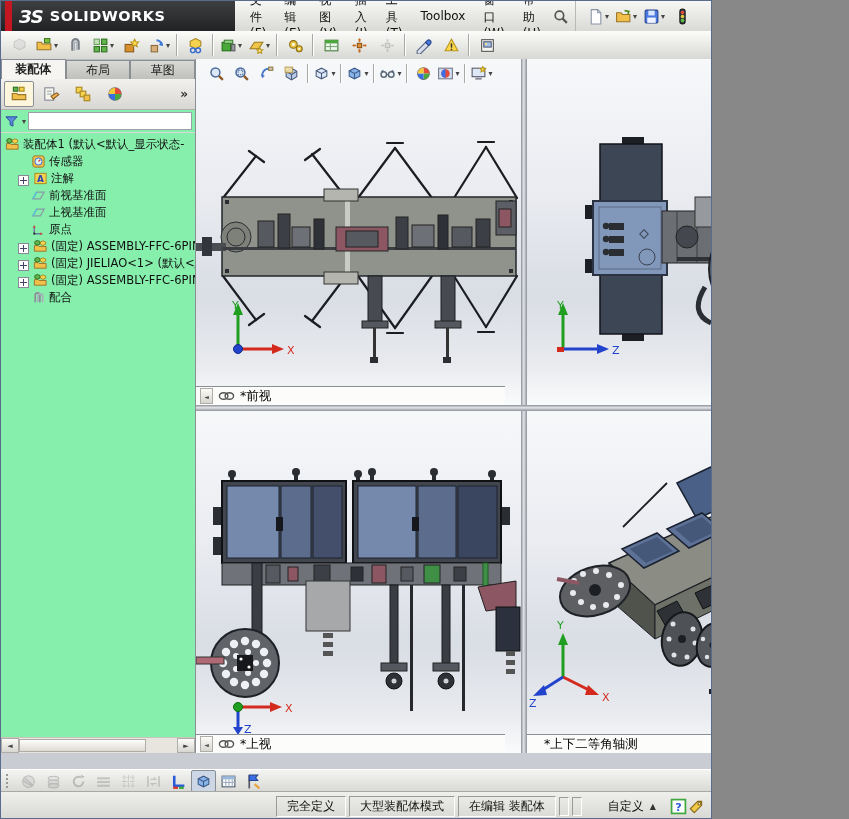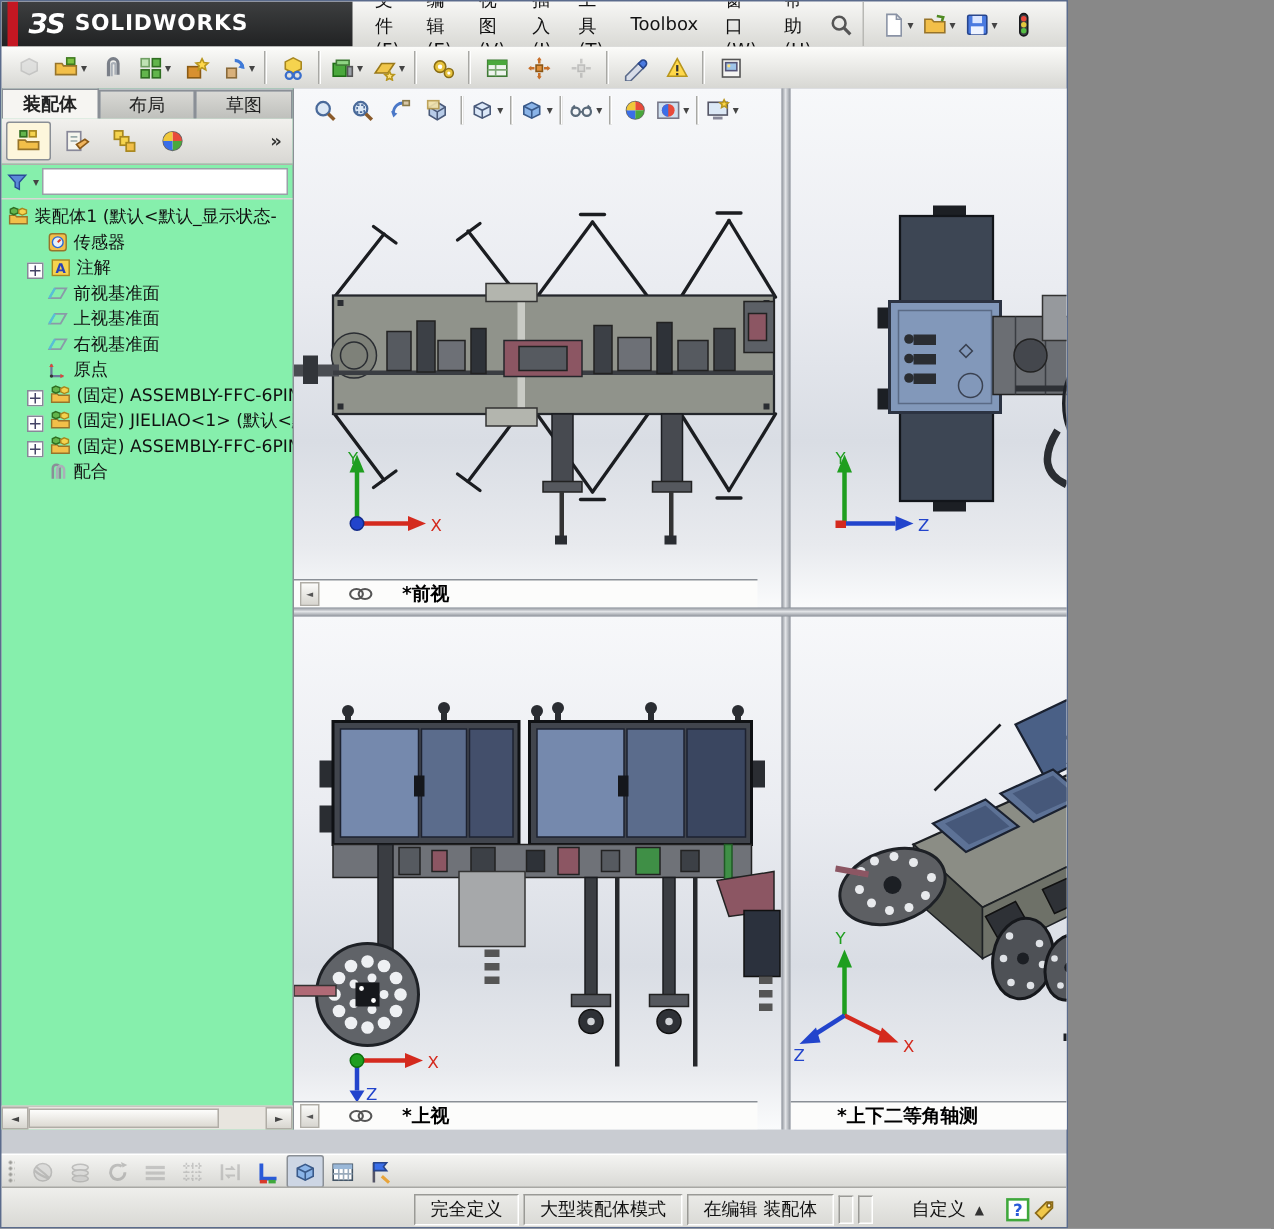--- a/index.html
+++ b/index.html
@@ -51,21 +51,21 @@
   .expander.plus:after{content:"";position:absolute;top:1px;bottom:1px;left:3.5px;width:1px;background:#446;}
   .spacer9{width:10px;flex:none;}
   .pscroll{position:absolute;left:0;right:0;bottom:0;height:15px;background:#e8e5df;display:flex;align-items:stretch;border-top:1px solid #c8c5bf;}
   .sbtn{width:16px;background:linear-gradient(#fbfbf9,#d8d6d0);border:1px solid #b0ada6;display:flex;align-items:center;justify-content:center;font-size:7px;color:#444;}
   .sthumb{width:125px;margin:1px 0;background:linear-gradient(#fdfdfc,#dddad3);border:1px solid #b0ada6;}
   
   .graphics{position:absolute;left:195px;top:58px;width:623px;height:694px;background:#cfd3da;}
   .vp{position:absolute;overflow:hidden;background:linear-gradient(180deg,#f7f8fa 0%,#eaecf1 38%,#d9dde4 68%,#e8eaee 88%,#fafbfc 100%);}
   .vp svg.model{position:absolute;left:0;top:0;}
   .vplabel{position:absolute;left:0;right:16px;bottom:0;height:18px;background:#fcfcfb;border-top:1px solid #8a8f96;
-           display:flex;align-items:center;gap:19px;padding-left:4px;font-weight:bold;font-size:12.5px;color:#000;}
+           display:flex;align-items:center;gap:5px;padding-left:4px;font-weight:normal;font-size:12.5px;color:#000;}
   .vscrollstub{width:11px;height:14px;border:1px solid #b0ada6;background:linear-gradient(#fbfbf9,#d8d6d0);display:flex;align-items:center;justify-content:center;font-size:6px;color:#555;flex:none;}
   .linkic{width:17px;height:10px;flex:none;}
   .vdiv{position:absolute;left:325px;top:0;bottom:0;width:6px;background:linear-gradient(90deg,#8d929a,#e2e4e7 45%,#8d929a);}
   .hdiv{position:absolute;top:346px;left:0;right:0;height:6px;background:linear-gradient(#8d929a,#e2e4e7 45%,#8d929a);}
   .headsup{position:absolute;left:8px;top:2px;display:flex;align-items:center;z-index:5;}
   .hu-btn{width:25px;height:25px;display:inline-flex;align-items:center;justify-content:center;}
   .hu-btn .ic{width:19px;height:19px;}
   .mdibar{position:absolute;left:781px;top:62px;display:flex;gap:2px;z-index:9;}
   .mdibtn{width:21px;height:17px;border:1px solid #9aa0a8;border-radius:2px;background:linear-gradient(#fdfdfc,#dddfe2);display:inline-flex;align-items:center;justify-content:center;}
   .mdibtn .ic{width:14px;height:13px;}
@@ -458,30 +458,20 @@
               <path d="M2 11.5l4-7h8l-4 7z" fill="none" stroke="#8a9aa8" stroke-width="1.3"></path>
               <path d="M6 4.5l-4 7" stroke="#55c0d8" stroke-width="1.6"></path>
             </svg>
           </span>
           <span>上视基准面</span>
         </div>
         <div class="tree-row" style="padding-left: 17px;">
           <span class="spacer9"></span>
           <span class="ic">
             <svg viewBox="0 0 16 16" width="100%" height="100%">
-              <path d="M2 11.5l4-7h8l-4 7z" fill="none" stroke="#8a9aa8" stroke-width="1.3"></path>
-              <path d="M6 4.5l-4 7" stroke="#55c0d8" stroke-width="1.6"></path>
-            </svg>
-          </span>
-          <span>右视基准面</span>
-        </div>
-        <div class="tree-row" style="padding-left: 17px;">
-          <span class="spacer9"></span>
-          <span class="ic">
-            <svg viewBox="0 0 16 16" width="100%" height="100%">
               <path d="M3.5 12.5V4M3.5 12.5H12" stroke="#6a7a9a" stroke-width="1.6"></path>
               <path d="M3.5 3.5L1.9 6.1h3.2zM12.5 12.5l-2.6-1.6v3.2z" fill="#d84a3a"></path>
               <circle cx="3.5" cy="12.5" r="1.2" fill="#333"></circle>
             </svg>
           </span>
           <span>原点</span>
         </div>
         <div class="tree-row" style="padding-left: 17px;">
           <span class="expander plus"></span>
           <span class="ic">

